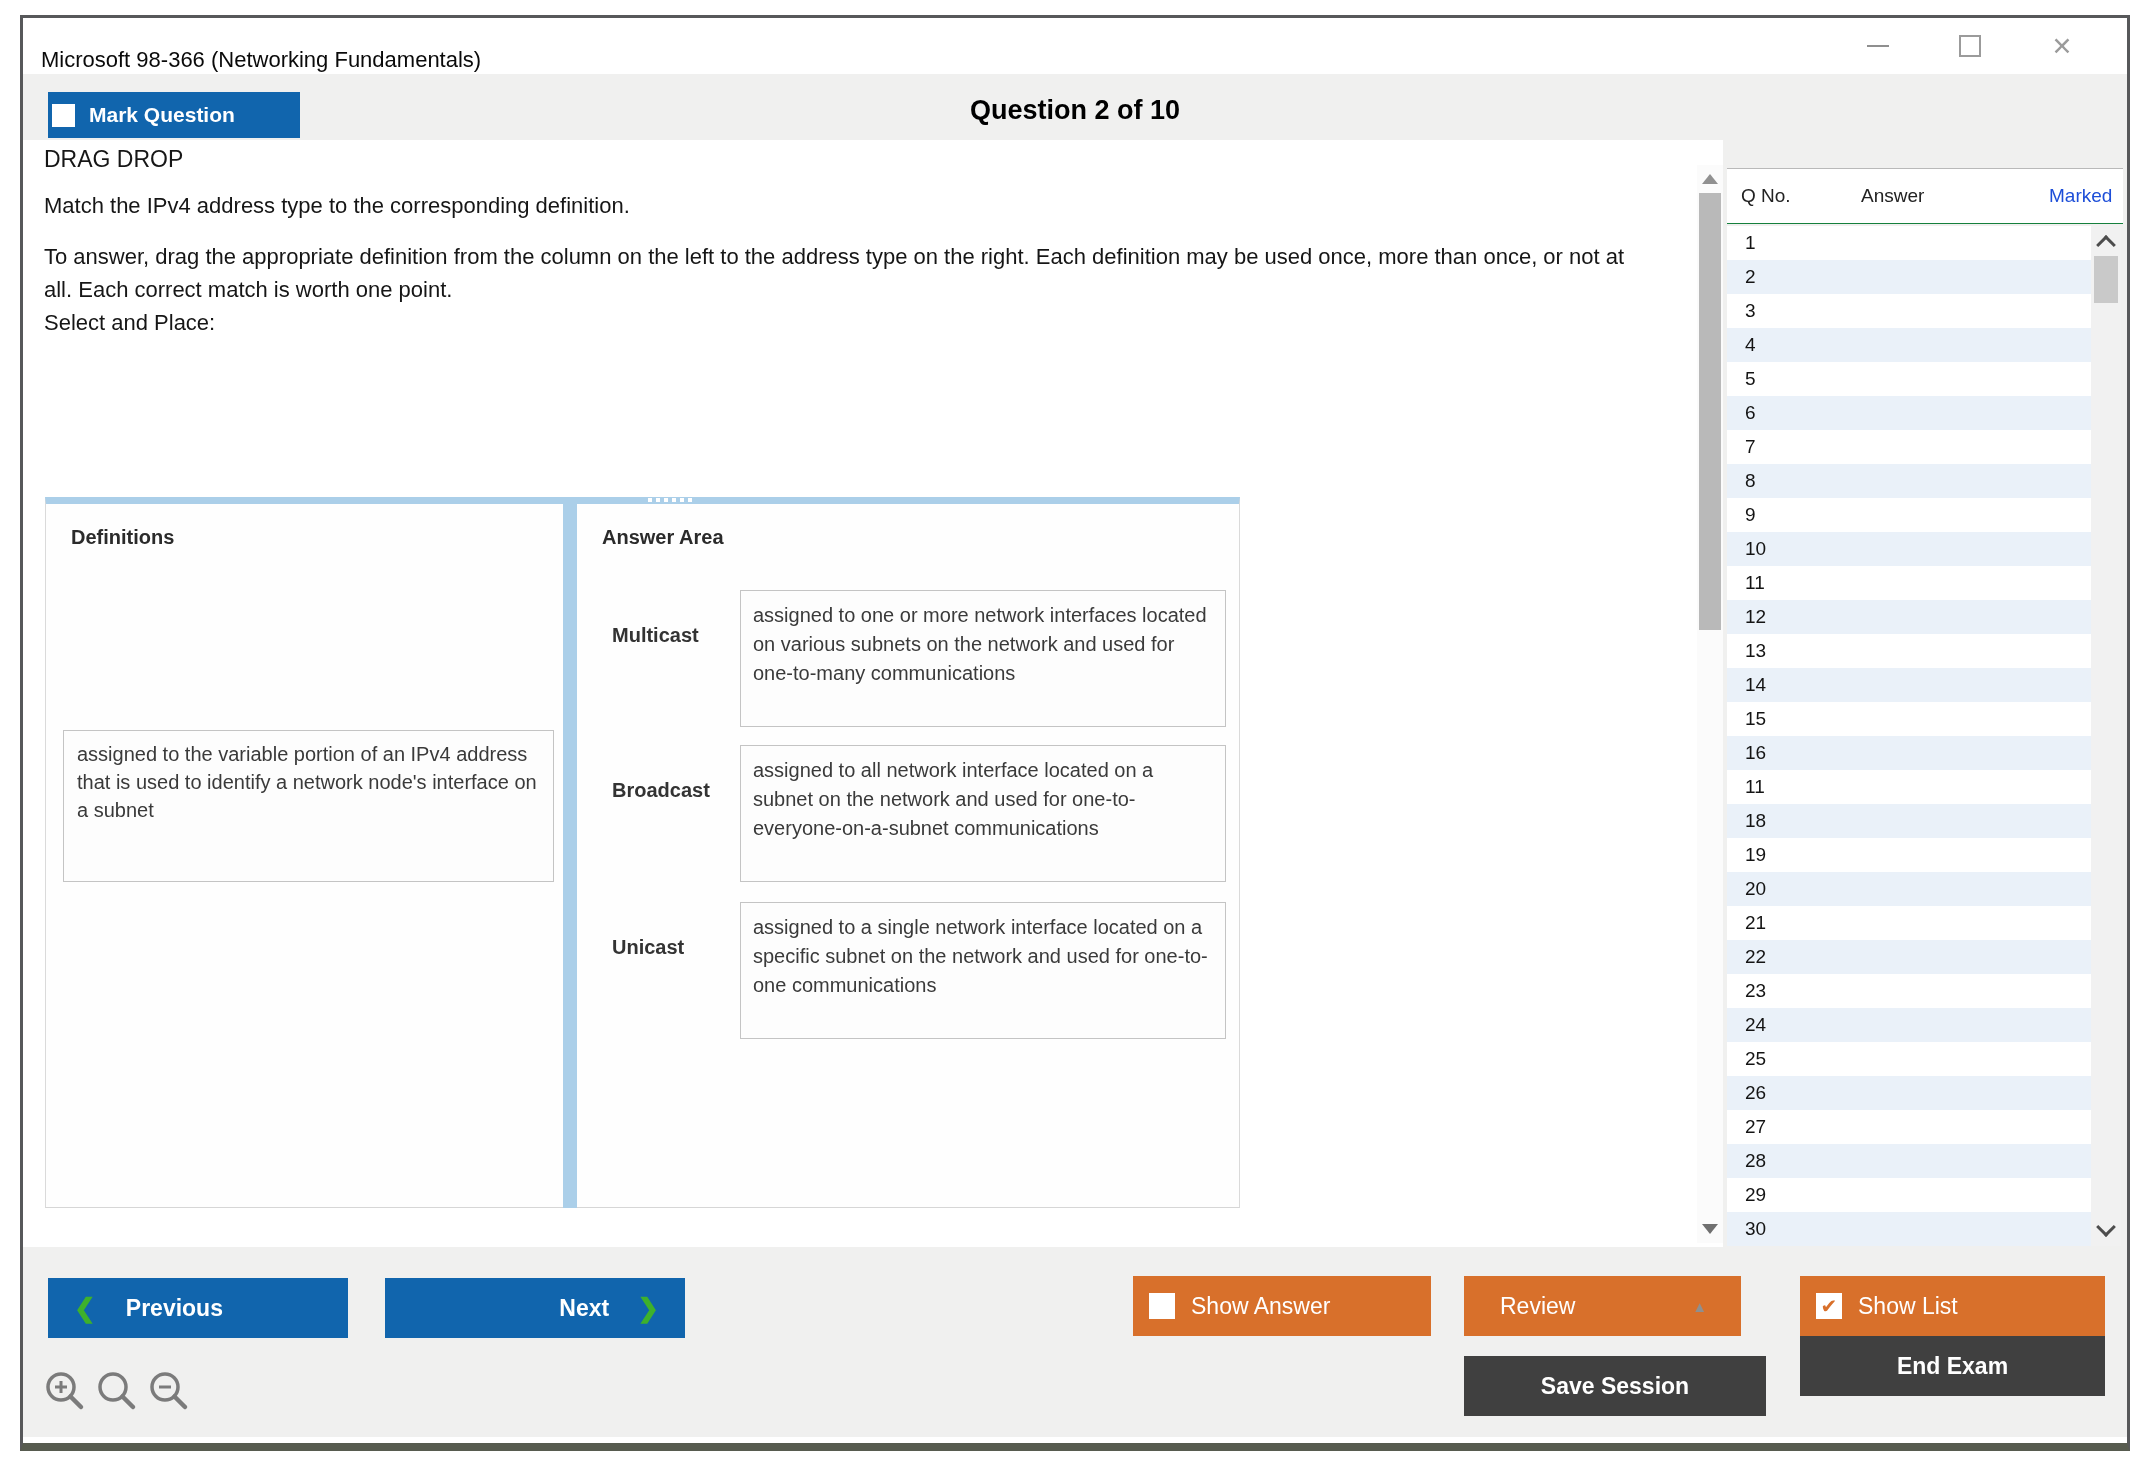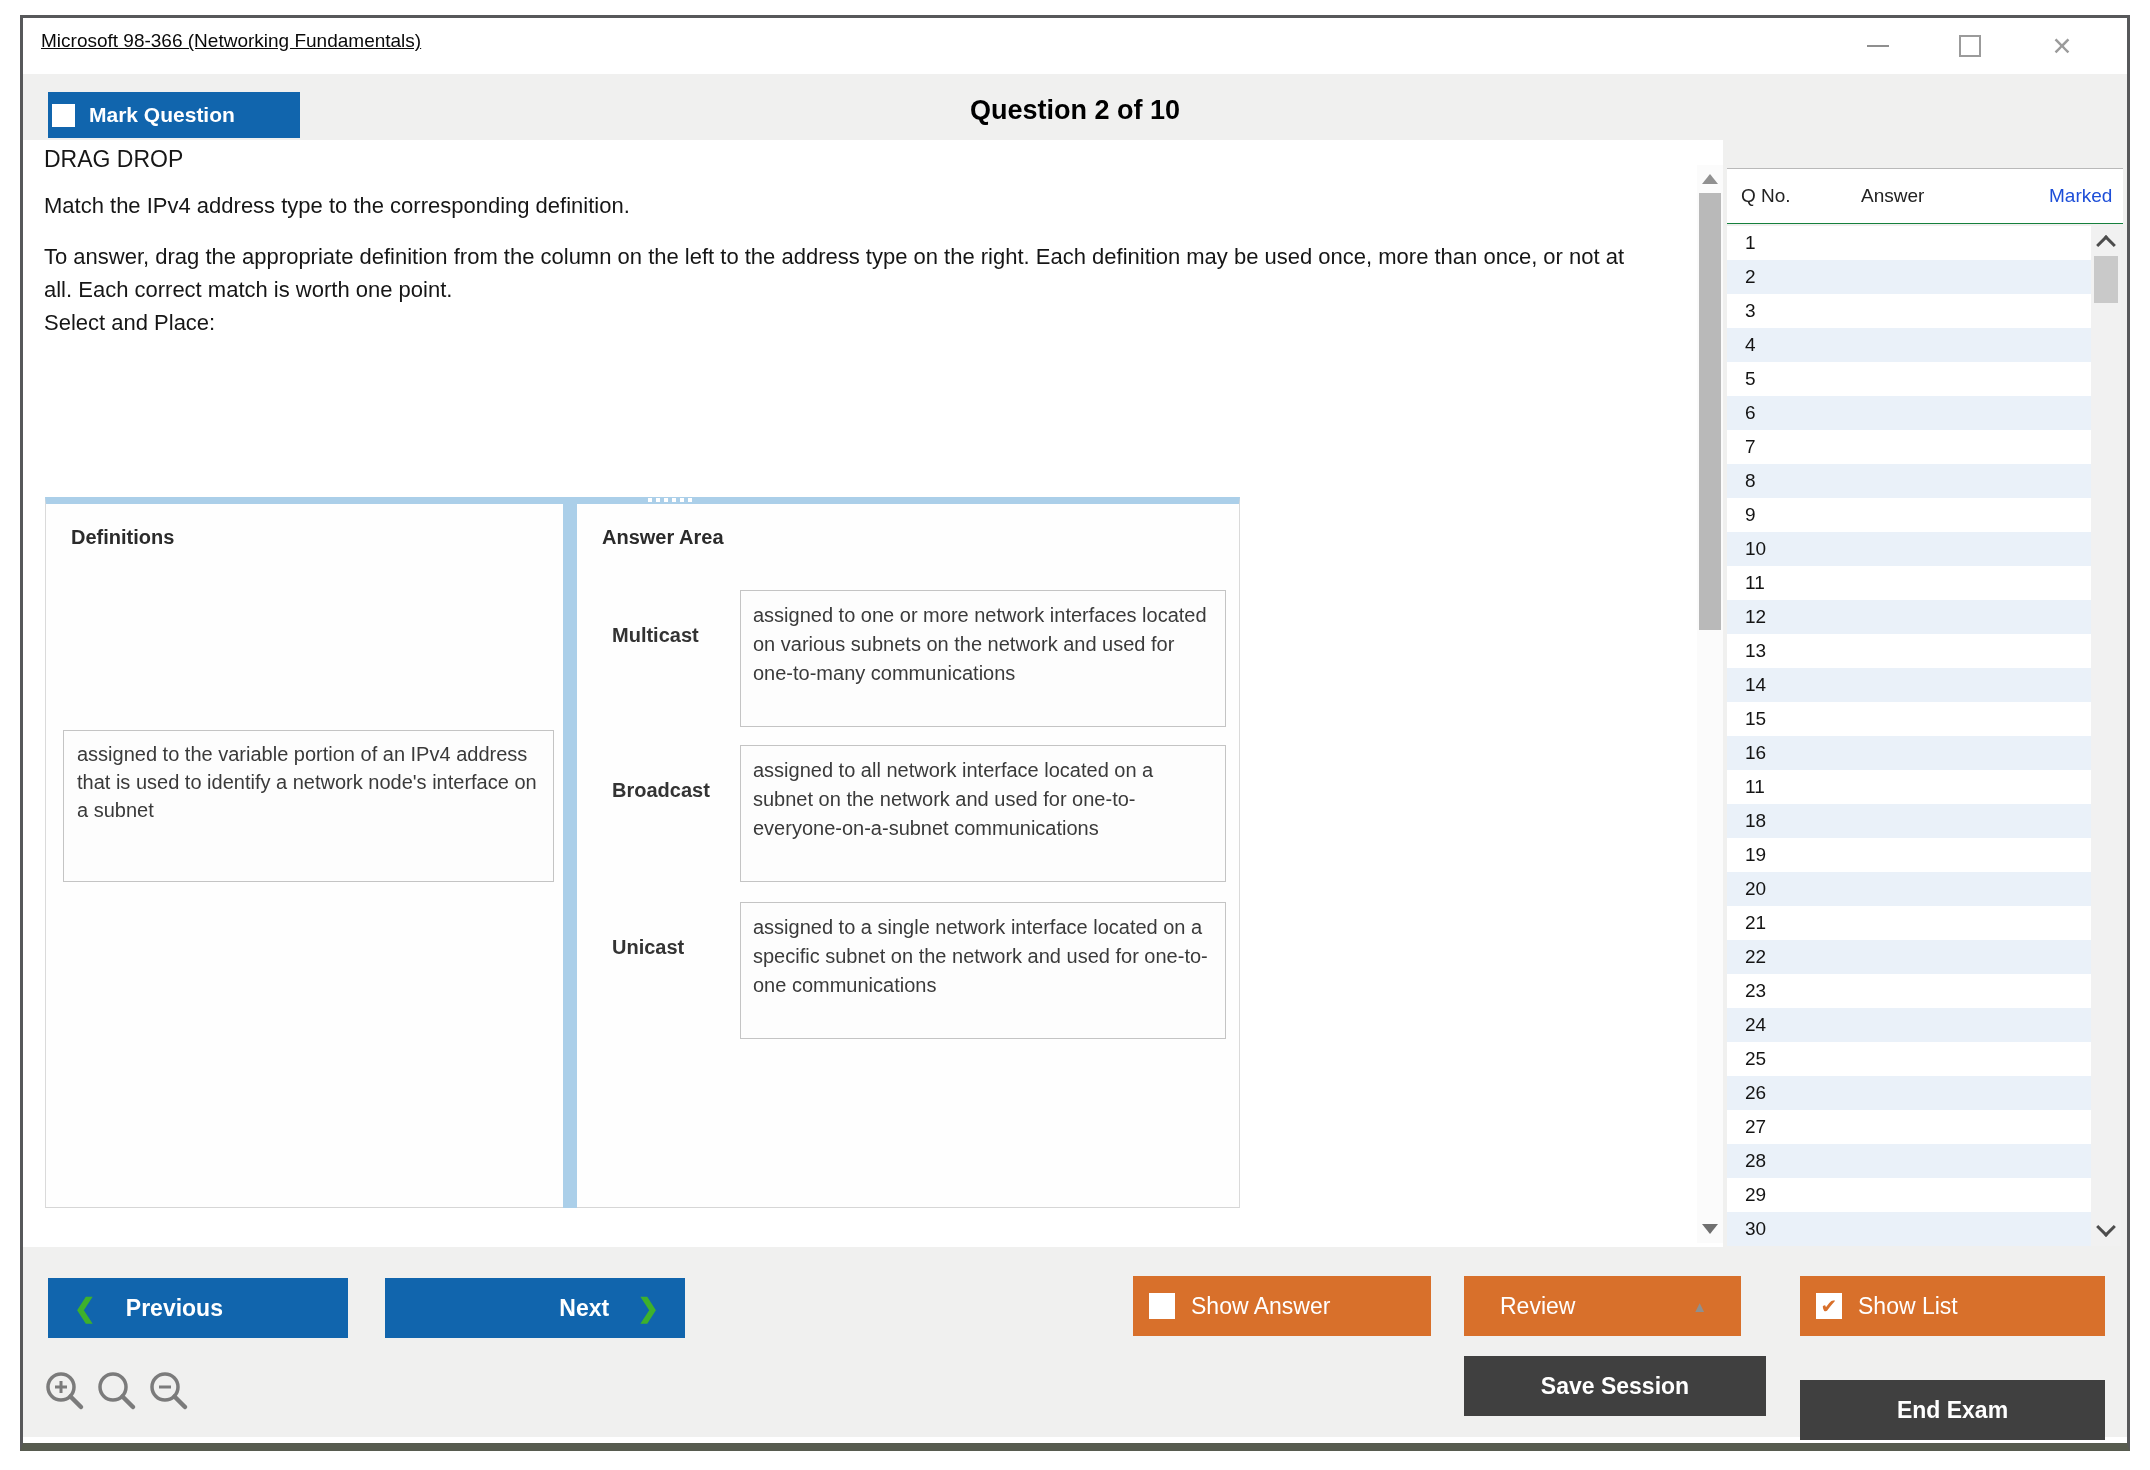--- a/index.html
+++ b/index.html
@@ -4,21 +4,21 @@
 <style>
   html,body{margin:0;padding:0;background:#fff;}
   .stage{position:relative;width:2150px;height:1470px;background:#fff;
          font-family:"Liberation Sans",sans-serif;overflow:hidden;}
   .abs{position:absolute;}
 
   
   .win{left:20px;top:15px;width:2104px;height:1425px;background:#fff;
        border:3px solid #57585a;border-bottom:8px solid #575b4f;}
   .titlebar{left:23px;top:18px;width:2104px;height:56px;background:#fff;}
-  .title-text{position:absolute;left:18px;top:12px;font-size:19px;color:#0a0a0a;text-decoration:underline;}
+  .title-text{position:absolute;left:18px;top:29px;font-size:22px;color:#0a0a0a;}
   .win-controls{position:absolute;right:50px;top:10px;display:flex;gap:62px;align-items:center;height:36px;}
   .ctl{display:flex;align-items:center;justify-content:center;width:30px;height:30px;cursor:default;}
   .min-bar{width:22px;border-top:2px solid #8f8f8f;}
   .max-box{width:18px;height:18px;border:2px solid #9b9b9b;}
   .close-x{font-size:25px;color:#9b9b9b;line-height:1;}
 
   
   .band-top{left:23px;top:74px;width:2104px;height:66px;background:#f0f0ef;}
   .mark-btn{left:48px;top:92px;width:252px;height:46px;background:#1165ad;display:flex;
             align-items:center;gap:14px;padding-left:4px;box-sizing:border-box;cursor:pointer;}
@@ -85,21 +85,21 @@
   .prev{left:48px;top:1278px;width:300px;height:60px;gap:30px;padding-left:26px;}
   .next{left:385px;top:1278px;width:300px;height:60px;gap:28px;justify-content:flex-end;padding-right:26px;}
   .chev-glyph{color:#3eb12c;font-size:26px;font-weight:bold;}
   .show-answer{left:1133px;top:1276px;width:298px;height:60px;gap:16px;padding-left:16px;font-weight:normal;}
   .review{left:1464px;top:1276px;width:277px;height:60px;padding-left:36px;font-weight:normal;position:absolute;}
   .review-arrow{position:absolute;right:34px;top:22px;font-size:15px;color:#8f8f8f;}
   .show-list{left:1800px;top:1276px;width:305px;height:60px;gap:16px;padding-left:16px;font-weight:normal;}
   .cbx{width:26px;height:26px;background:#fff;display:flex;align-items:center;justify-content:center;}
   .cbx .chk{color:#d8702b;font-size:20px;line-height:1;}
   .save-session{left:1464px;top:1356px;width:302px;height:60px;}
-  .end-exam{left:1800px;top:1380px;width:305px;height:60px;}
+  .end-exam{left:1800px;top:1336px;width:305px;height:60px;}
   .zoom-tools{left:42px;top:1368px;display:flex;gap:6px;}
 </style>
 </head>
 <body>
 
 <div class="stage">
 
   <div class="abs win"></div>
 
   <div class="abs titlebar">

